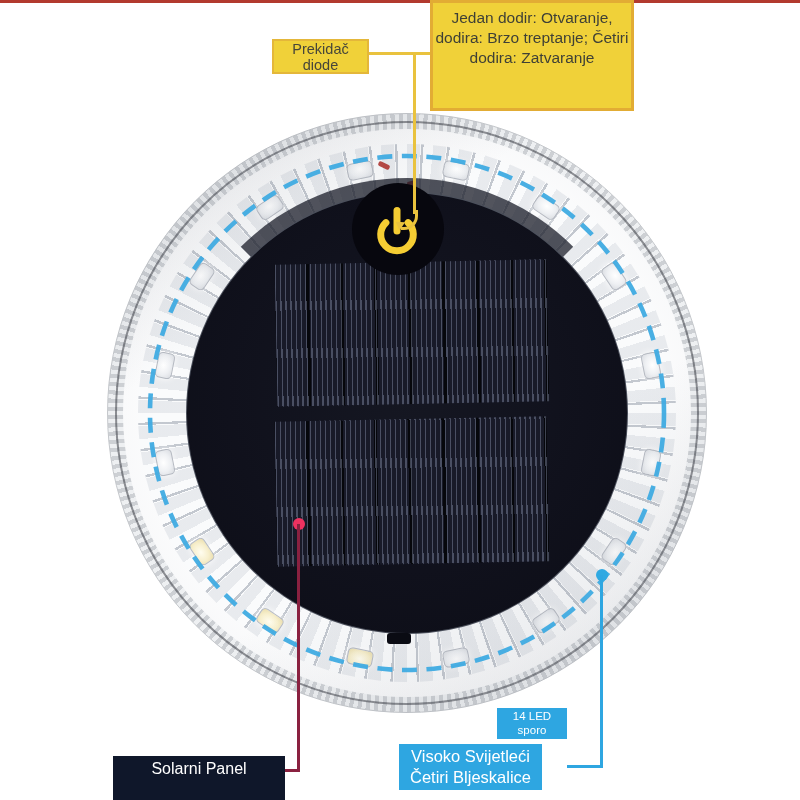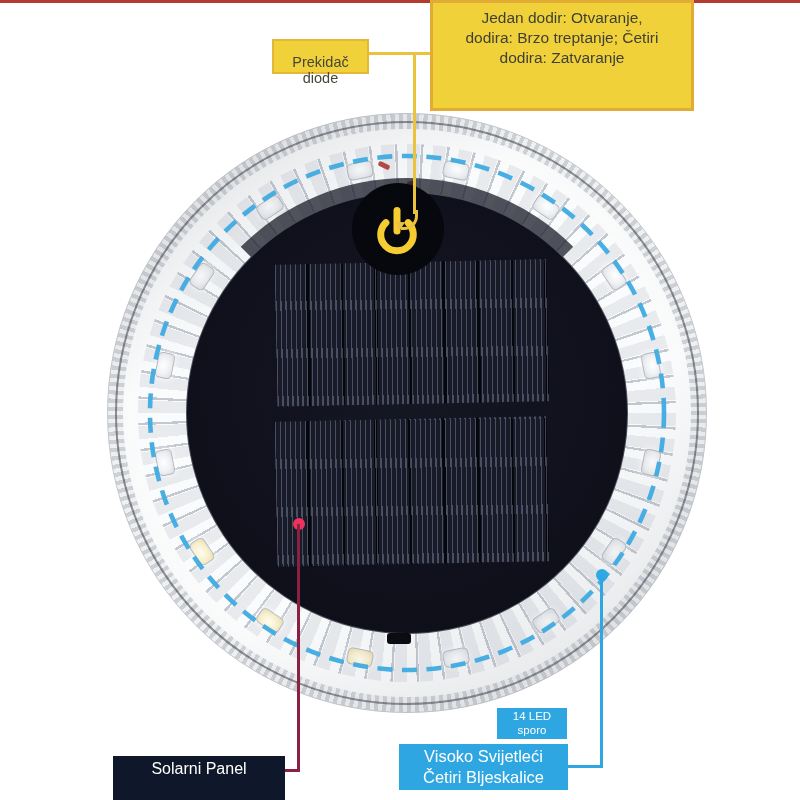--- a/index.html
+++ b/index.html
@@ -6,24 +6,24 @@
   .stage{position:relative;width:800px;height:800px;background:#ffffff;overflow:hidden;
          font-family:"Liberation Sans", sans-serif;}
   .abs{position:absolute;}
   .circle{position:absolute;border-radius:50%;}
 
   
   .top-strip{left:0;top:0;width:800px;height:3px;background:#B23A2F;}
 
   
   .box-yellow{background:#F0D139;color:#3F4036;text-align:center;box-sizing:border-box;}
-  .box-touch-modes{left:430px;top:0;width:264px;height:111px;border:3px solid #E2AC34;
+  .box-touch-modes{left:430px;top:0;width:204px;height:111px;border:3px solid #E2AC34;
                    font-size:15.5px;line-height:20.2px;padding-top:5px;}
   .box-touch-switch{left:272px;top:39px;width:97px;height:35px;border:2px solid #E4B73A;
-                    font-size:14.5px;line-height:15.5px;padding-top:14px;color:#47463A;}
+                    font-size:14.5px;line-height:15.5px;padding-top:1px;color:#47463A;}
   .yline-h{left:368px;top:52px;width:64px;height:3px;background:#E9C23E;}
   .yline-v{left:413px;top:52px;width:3px;height:162px;background:#E9C23E;}
   .yhook{left:401px;top:210px;width:14px;height:17px;border-right:3px solid #E9C23E;
          border-bottom:3px solid #E9C23E;border-bottom-right-radius:14px;}
   .yarrow{left:395px;top:219px;width:0;height:0;border-top:5px solid transparent;
           border-bottom:5px solid transparent;border-right:8px solid #E9C23E;transform:rotate(35deg);}
 
   
   .rim-outer{left:107px;top:113px;width:600px;height:600px;border:1px solid #c5c8cc;box-sizing:border-box;
     background:repeating-conic-gradient(from 0deg,#cdd0d4 0deg 0.8deg,#eef0f2 0.8deg 1.6deg);}
@@ -64,21 +64,21 @@
   .pline-h{left:260px;top:769px;width:40px;height:3px;background:#8A2140;}
   .box-pink{left:113px;top:756px;width:172px;height:44px;background:#0f172a;color:#fff;
             text-align:center;font-size:16px;line-height:19.5px;padding-top:3px;box-sizing:border-box;}
 
   
   .cdot{left:596px;top:569px;width:12px;height:12px;background:#2FA9E2;}
   .cline-v{left:600px;top:575px;width:3px;height:193px;background:#2EA6E1;}
   .cline-h{left:567px;top:765px;width:36px;height:3px;background:#2EA6E1;}
   .box-cyan{background:#2EA6E1;color:#ffffff;text-align:center;box-sizing:border-box;}
   .box-led-count{left:497px;top:708px;width:70px;height:31px;font-size:11.5px;line-height:13.5px;padding-top:2px;}
-  .box-flash{left:399px;top:744px;width:169px;height:46px;font-size:16.5px;line-height:21px;padding-top:2px;}
+  .box-flash{left:399px;top:744px;width:143px;height:46px;font-size:16.5px;line-height:21px;padding-top:2px;}
 </style>
 </head>
 <body>
 
 <div class="stage">
 
   <div class="abs top-strip"></div>
 
   <div>
     <div class="circle rim-outer"></div>

